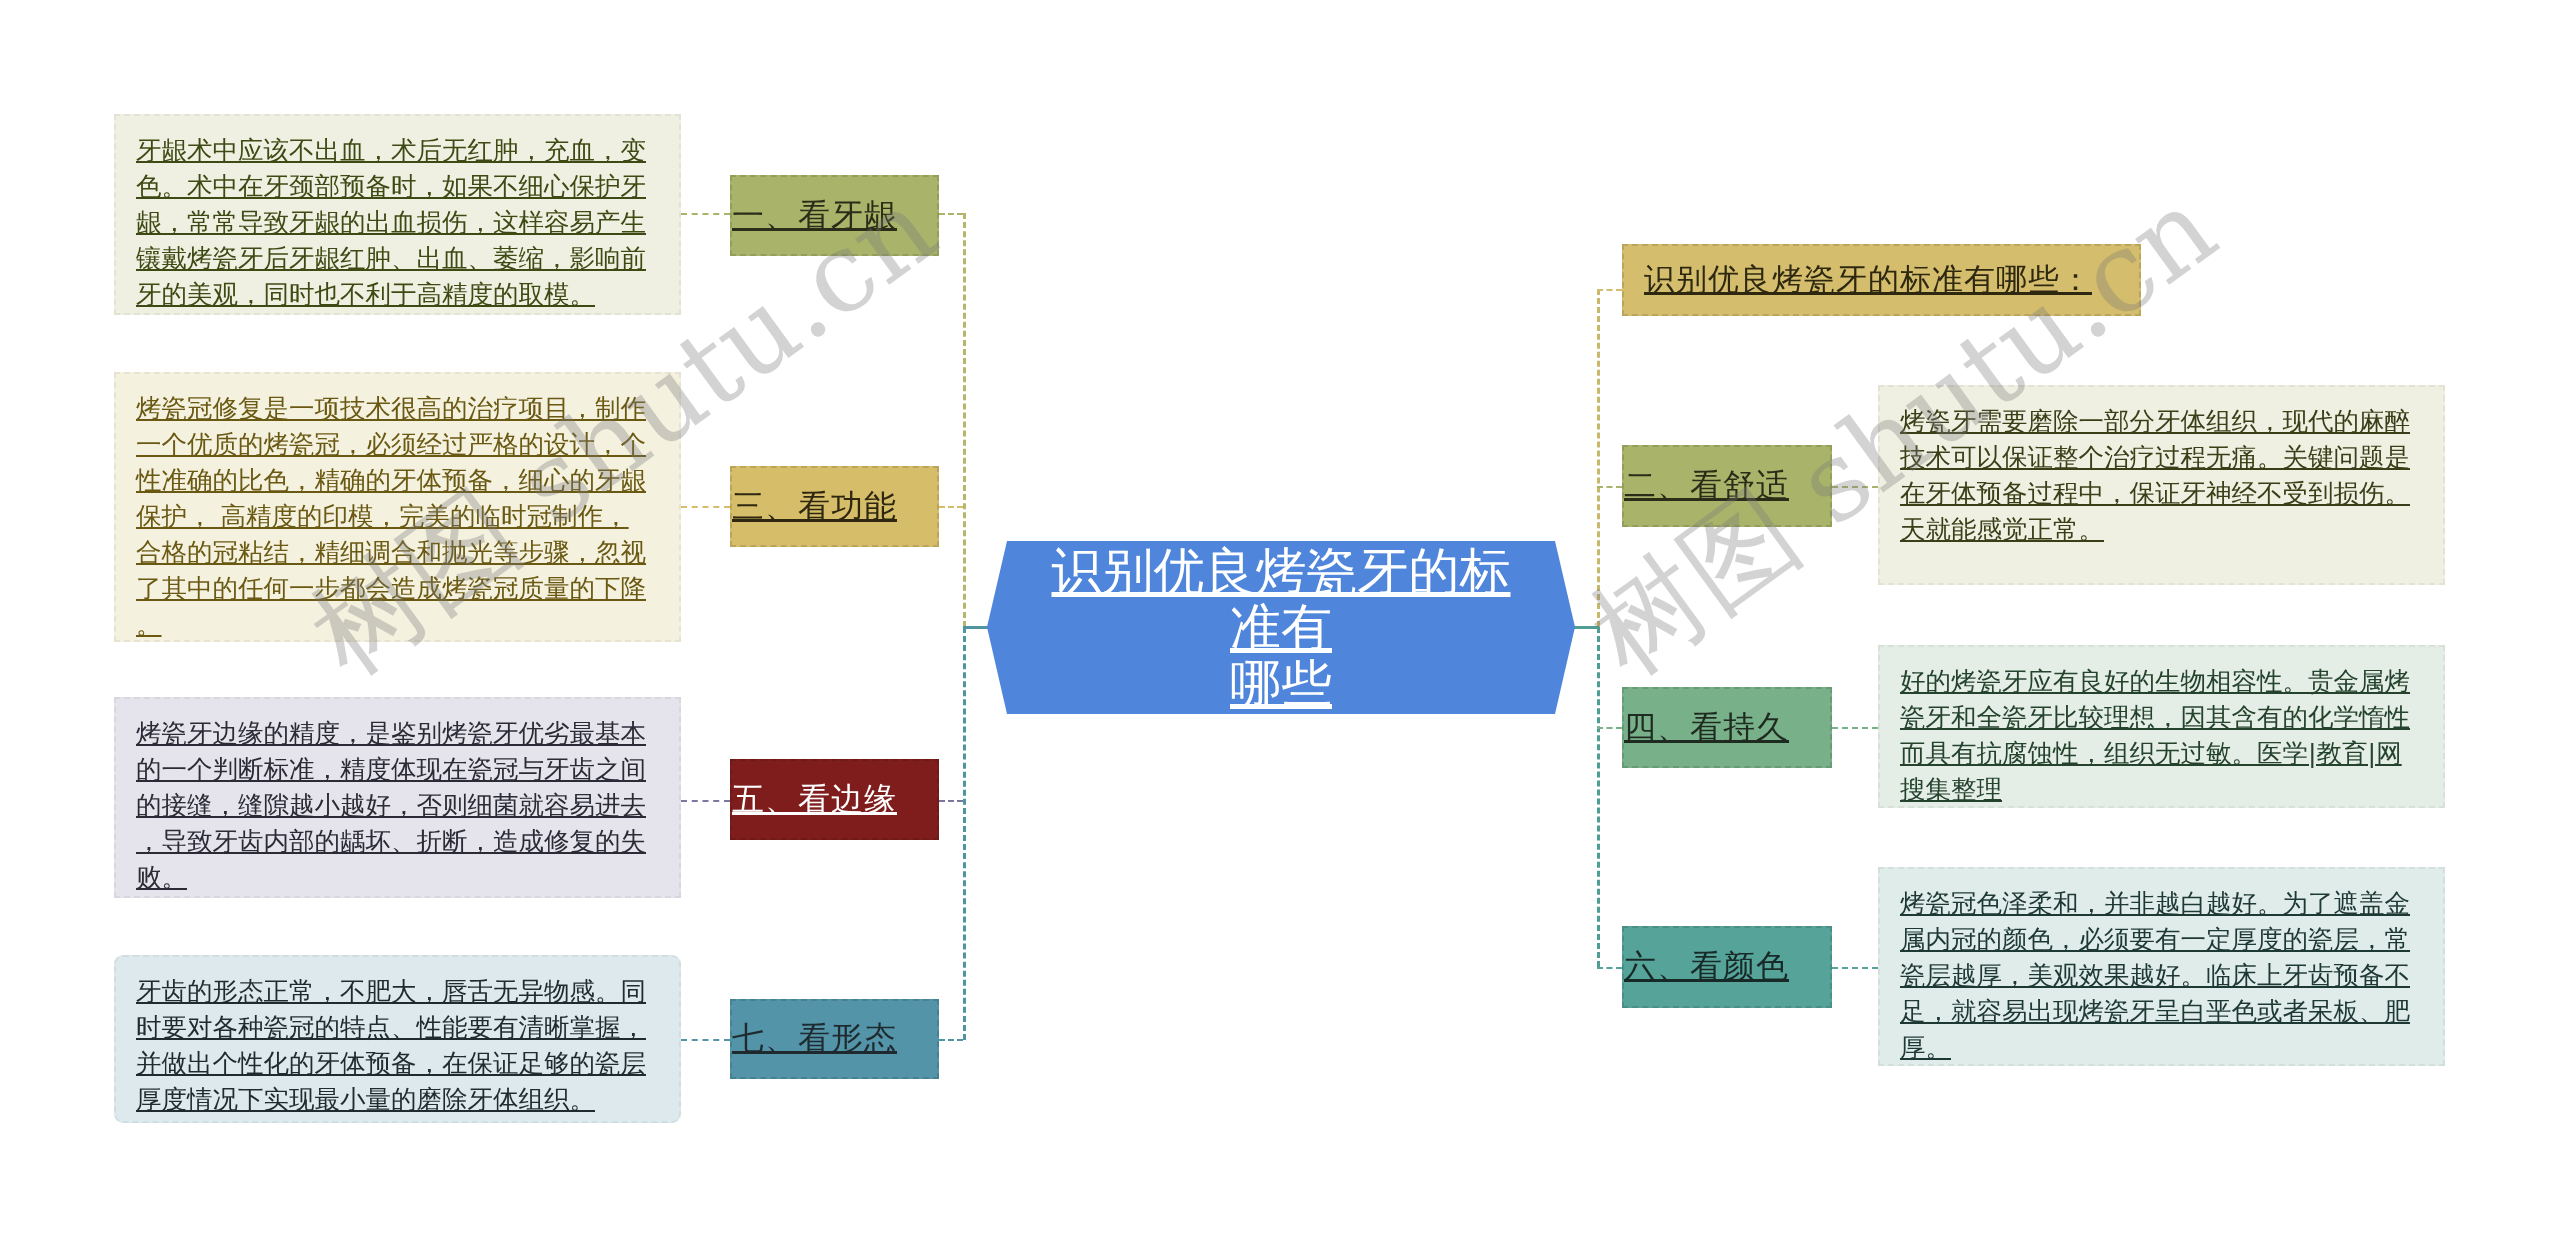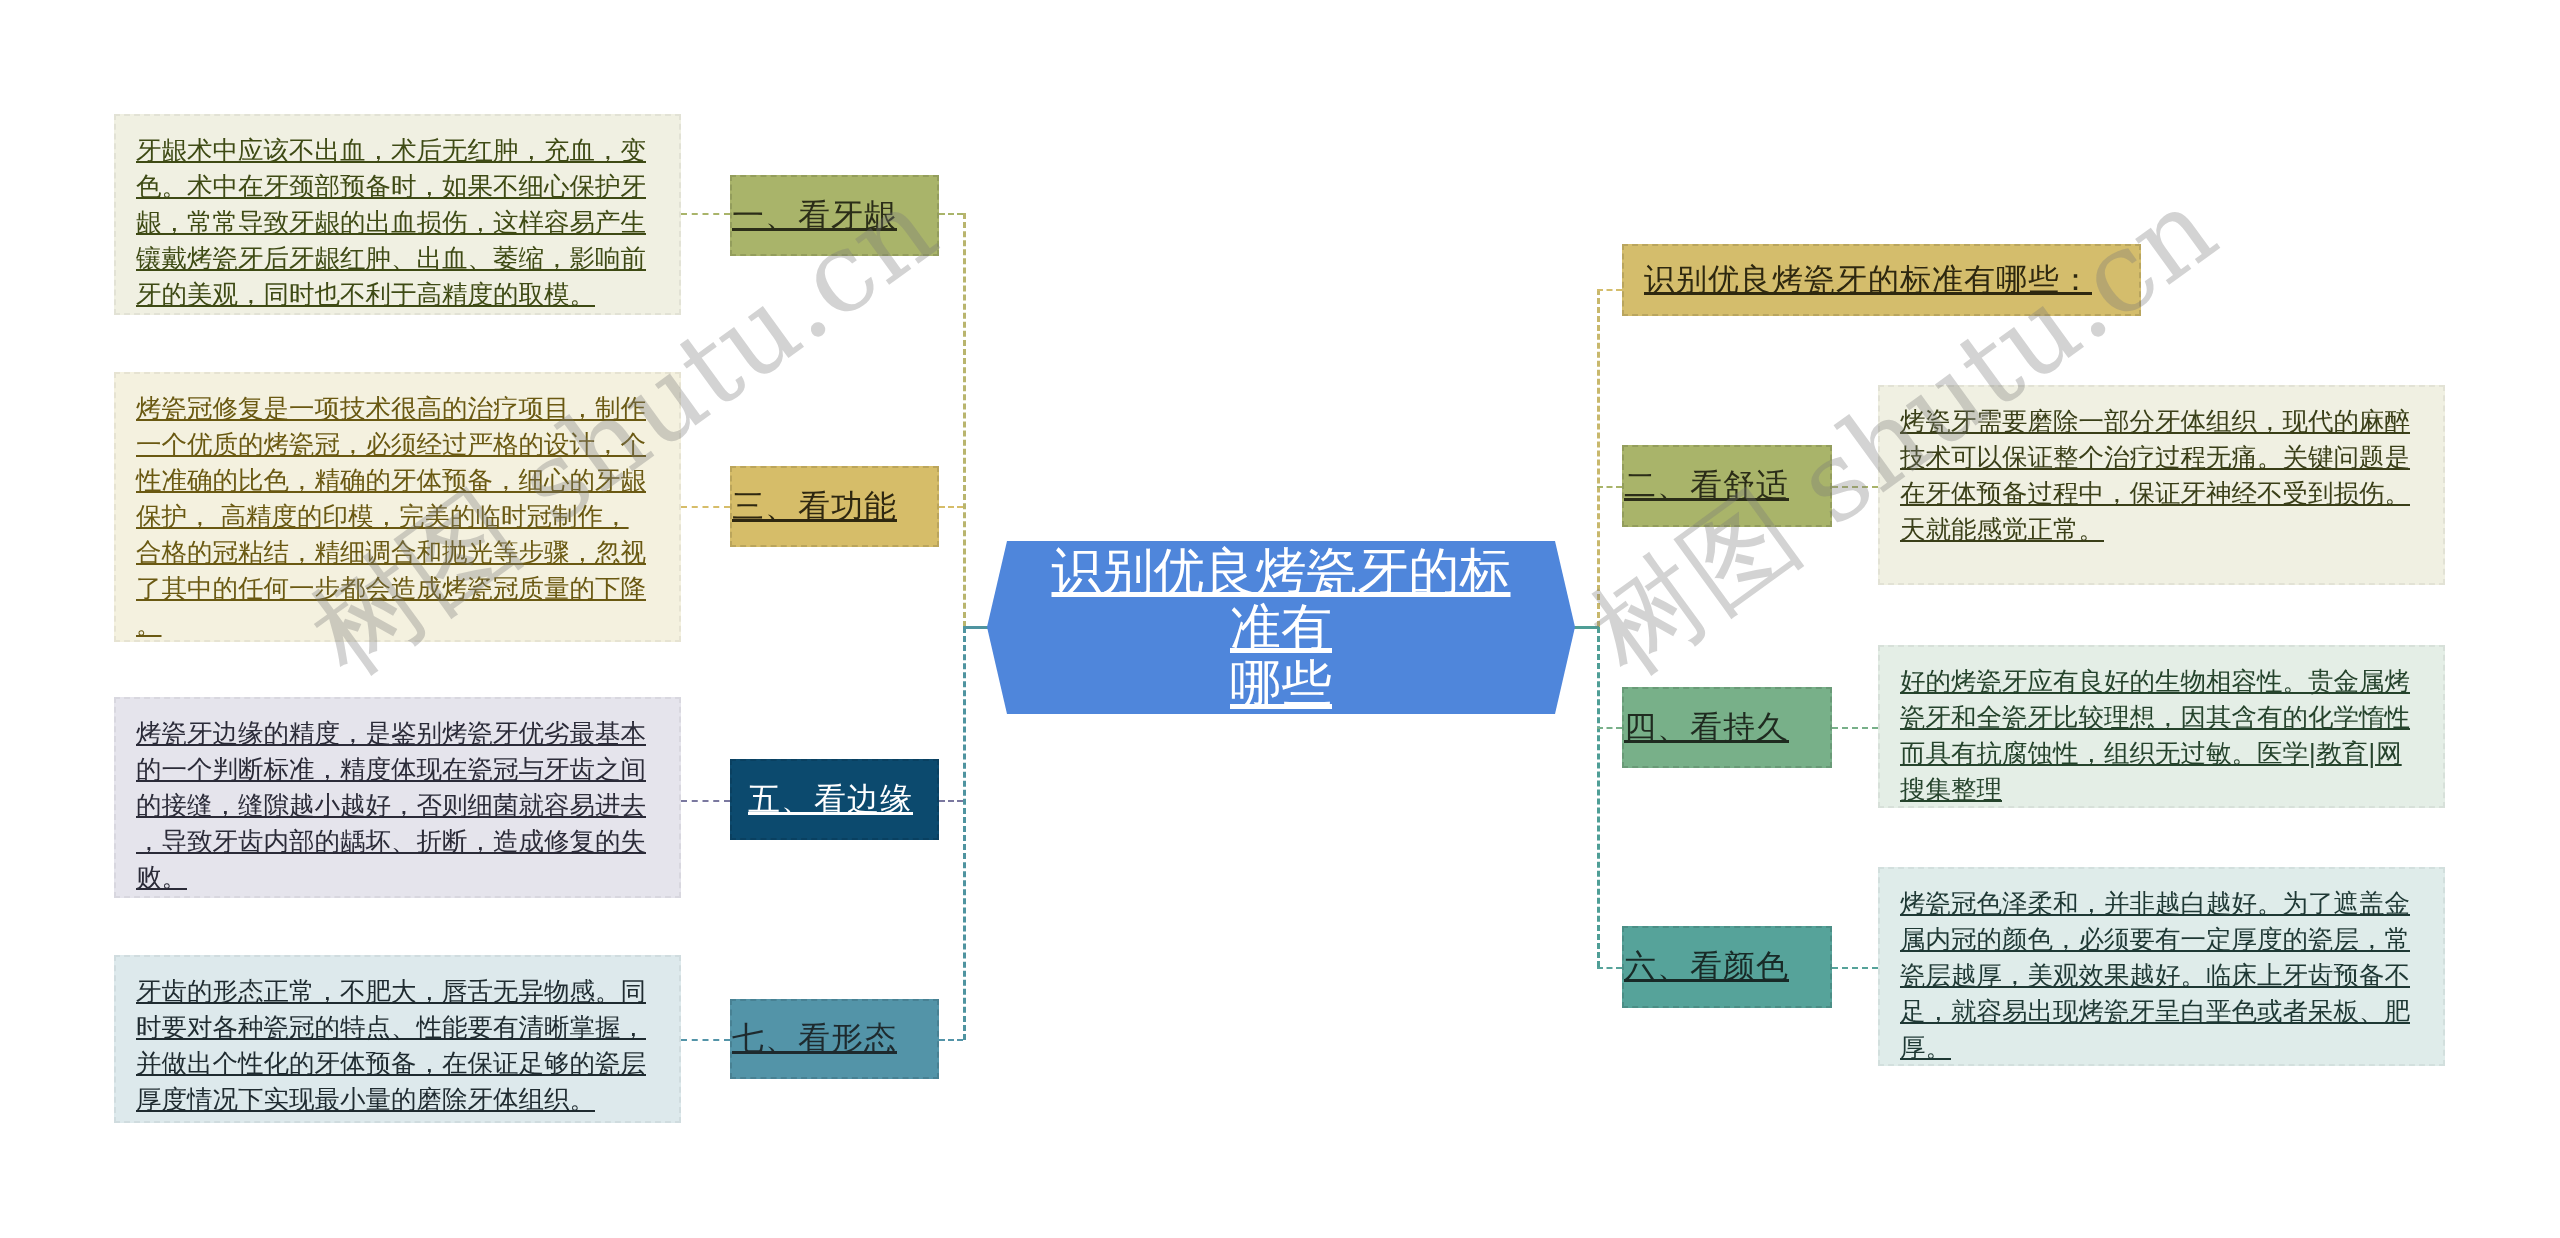--- a/index.html
+++ b/index.html
@@ -100,25 +100,25 @@
   <span>三、看功能</span>
 </div>
 
 <div class="abs desc" style="left:114px; top:697px; width:567px; height:201px; background:#e5e4ec; color:#2b2b38;">
   <span class="line">烤瓷牙边缘的精度，是鉴别烤瓷牙优劣最基本</span>
   <span class="line">的一个判断标准，精度体现在瓷冠与牙齿之间</span>
   <span class="line">的接缝，缝隙越小越好，否则细菌就容易进去</span>
   <span class="line">，导致牙齿内部的龋坏、折断，造成修复的失</span>
   <span class="line">败。</span>
 </div>
-<div class="abs branch" style="left:730px; top:759px; width:209px; height:81px; background:#0c4a6e; color:#ffffff;padding-left:16px;">
+<div class="abs branch" style="left:730px; top:759px; width:209px; height:81px; background:#7f1d1d; color:#ffffff;">
   <span>五、看边缘</span>
 </div>
 
-<div class="abs desc" style="left:114px; top:955px; width:567px; height:168px; background:#dde9ec; color:#1f2b30;">
+<div class="abs desc" style="left:114px; top:955px; width:567px; height:168px; background:#dde9ec; color:#1f2b30;border-radius:9px;">
   <span class="line">牙齿的形态正常，不肥大，唇舌无异物感。同</span>
   <span class="line">时要对各种瓷冠的特点、性能要有清晰掌握，</span>
   <span class="line">并做出个性化的牙体预备，在保证足够的瓷层</span>
   <span class="line">厚度情况下实现最小量的磨除牙体组织。</span>
 </div>
 <div class="abs branch" style="left:730px; top:999px; width:209px; height:80px; background:#5394a8; color:#1e2a2e;">
   <span>七、看形态</span>
 </div>
 
 <div class="abs branch" style="left:1622px; top:244px; width:519px; height:72px; background:#d4bd6c; color:#2e2810; justify-content:flex-start; padding-left:20px; font-size:31px;">

